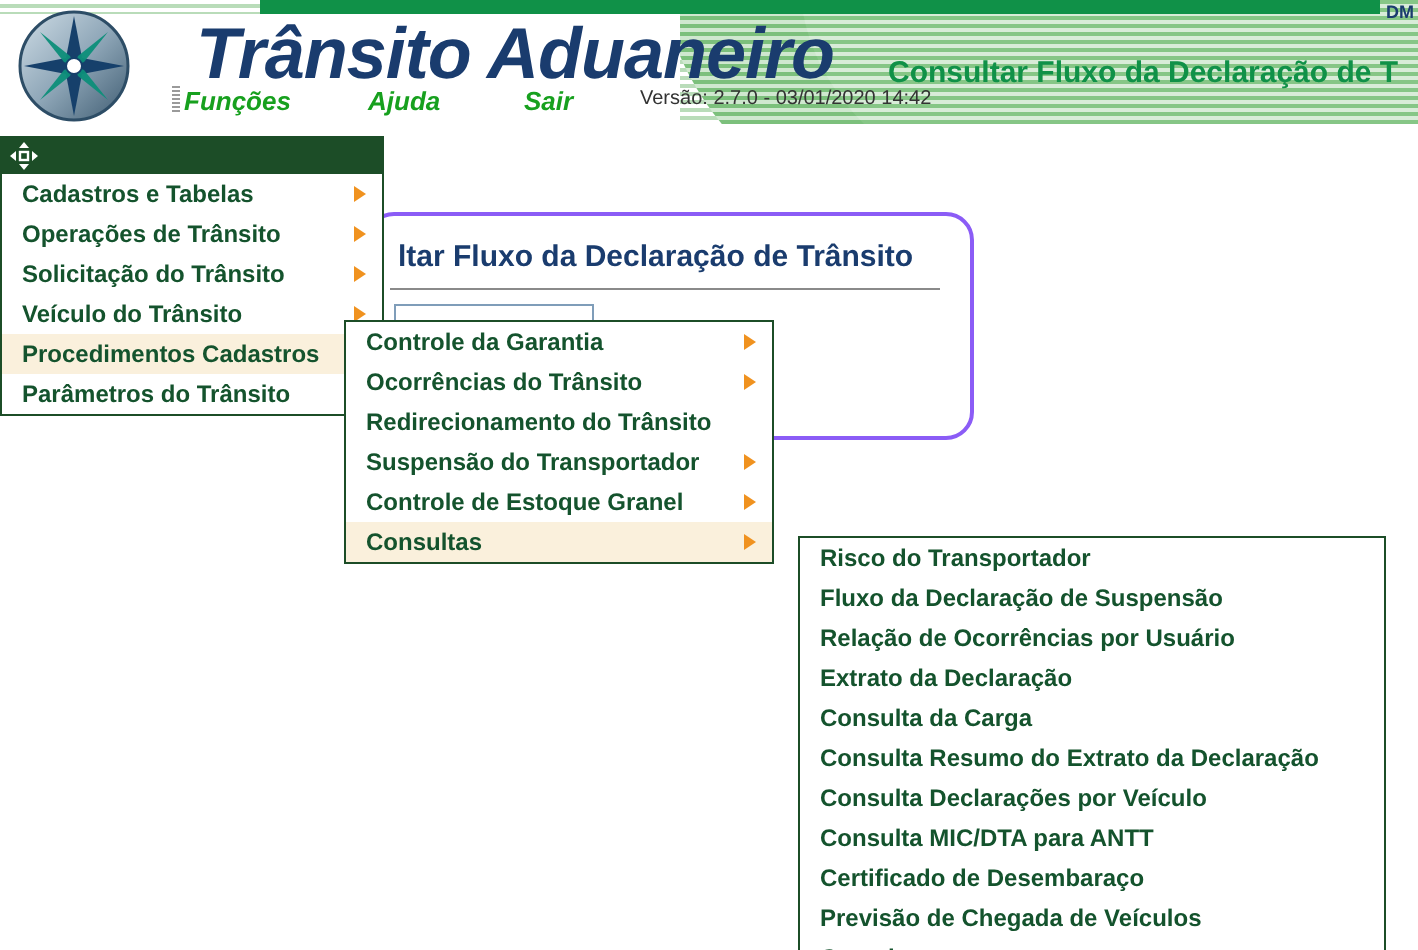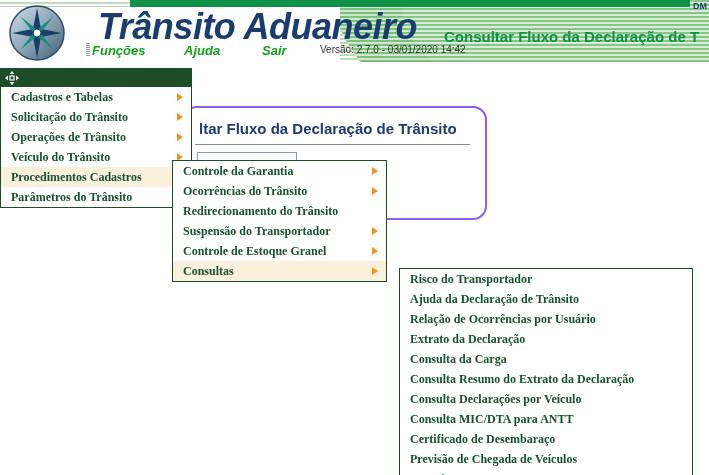--- a/index.html
+++ b/index.html
@@ -193,21 +193,20 @@
     background: #1c6b2f;
     box-sizing: border-box;
   }
 
   
   .menu {
     position: absolute;
     background: #f97316;
     border: 1px solid #1c4d27;
     z-index: 10;
-    font-family: Liberation Serif, serif;
   }
   .menu-header {
     background: #1c4d27;
     height: 18px;
     position: relative;
   }
   .menu-grip-icon {
     position: absolute;
     left: 4px; top: 2px;
     width: 14px; height: 14px;
@@ -305,43 +304,43 @@
           <polygon points="7,0 9.5,3 4.5,3"></polygon>
           <polygon points="7,14 9.5,11 4.5,11"></polygon>
           <polygon points="0,7 3,4.5 3,9.5"></polygon>
           <polygon points="14,7 11,4.5 11,9.5"></polygon>
         </g>
         <rect x="5" y="5" width="4" height="4" fill="none" stroke="#ffffff" stroke-width="1.2"></rect>
       </svg>
     </div>
     <div id="menu1-items">
         <div class="menu-item"><span>Cadastros e Tabelas</span><span class="arrow"></span></div>
+        <div class="menu-item"><span>Operações de Trânsito</span><span class="arrow"></span></div>
         <div class="menu-item"><span>Solicitação do Trânsito</span><span class="arrow"></span></div>
-        <div class="menu-item"><span>Operações de Trânsito</span><span class="arrow"></span></div>
         <div class="menu-item"><span>Veículo do Trânsito</span><span class="arrow"></span></div>
         <div class="menu-item selected"><span>Procedimentos Cadastros</span><span class="arrow"></span></div>
         <div class="menu-item"><span>Parâmetros do Trânsito</span><span class="arrow"></span></div>
       </div>
   </div>
 
   <div class="menu" id="menu2">
     <div id="menu2-items">
         <div class="menu-item"><span>Controle da Garantia</span><span class="arrow"></span></div>
         <div class="menu-item"><span>Ocorrências do Trânsito</span><span class="arrow"></span></div>
         <div class="menu-item"><span>Redirecionamento do Trânsito</span></div>
         <div class="menu-item"><span>Suspensão do Transportador</span><span class="arrow"></span></div>
         <div class="menu-item"><span>Controle de Estoque Granel</span><span class="arrow"></span></div>
         <div class="menu-item selected"><span>Consultas</span><span class="arrow"></span></div>
       </div>
   </div>
 
   <div class="menu" id="menu3">
     <div id="menu3-items">
         <div class="menu-item"><span>Risco do Transportador</span></div>
-        <div class="menu-item"><span>Ajuda da Declaração de Trânsito</span></div>
+        <div class="menu-item"><span>Fluxo da Declaração de Suspensão</span></div>
         <div class="menu-item"><span>Relação de Ocorrências por Usuário</span></div>
         <div class="menu-item"><span>Extrato da Declaração</span></div>
         <div class="menu-item"><span>Consulta da Carga</span></div>
         <div class="menu-item"><span>Consulta Resumo do Extrato da Declaração</span></div>
         <div class="menu-item"><span>Consulta Declarações por Veículo</span></div>
         <div class="menu-item"><span>Consulta MIC/DTA para ANTT</span></div>
         <div class="menu-item"><span>Certificado de Desembaraço</span></div>
         <div class="menu-item"><span>Previsão de Chegada de Veículos</span></div>
         <div class="menu-item"><span>Container</span></div>
       </div>

